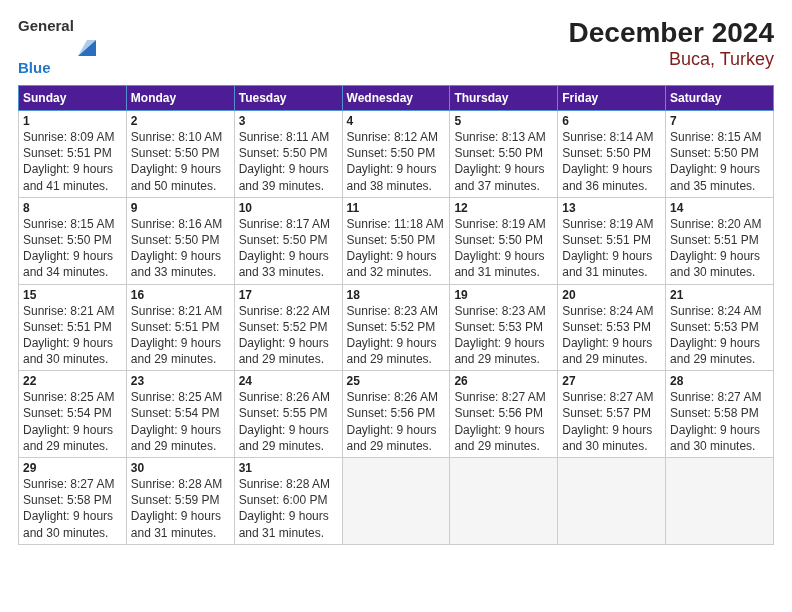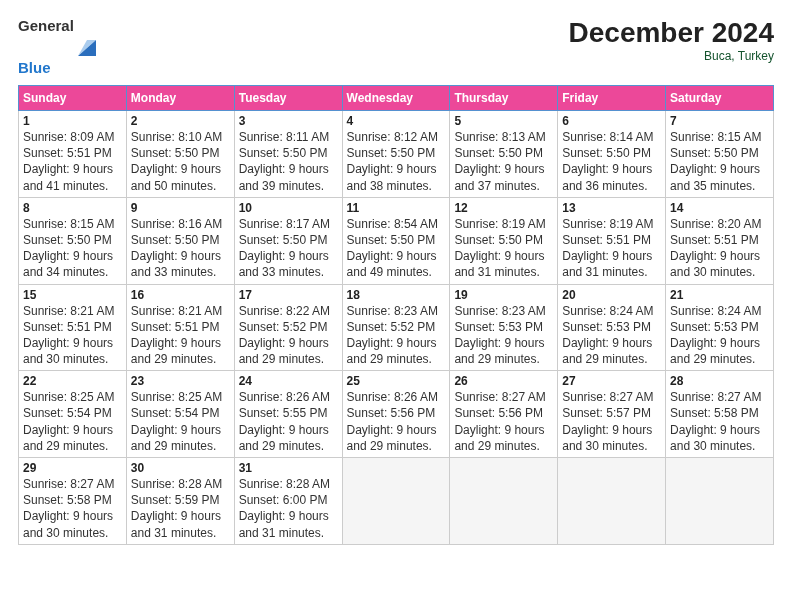--- a/index.html
+++ b/index.html
@@ -52,32 +52,32 @@
     .title-block {
       text-align: right;
     }
     .month-title {
       font-size: 28px;
       font-weight: bold;
       color: #222;
       line-height: 1.1;
     }
     .location {
-      font-size: 12px;
-      color: #14532d;
+      font-size: 18px;
+      color: #7f1d1d;
     }
     .calendar {
       flex: 1;
       border: 1px solid #ccc;
       border-collapse: collapse;
       width: 100%;
       table-layout: fixed;
     }
     .calendar th {
-      background: #ec4899;
+      background: #4c1d95;
       color: #fff;
       font-size: 12px;
       font-weight: bold;
       padding: 5px 4px;
       text-align: left;
       border: 1px solid #5591d0;
     }
     .calendar td {
       border: 1px solid #ccc;
       vertical-align: top;
@@ -218,23 +218,23 @@
           <span class="day-num">10</span>
           <div class="cell-text">
             <span>Sunrise: 8:17 AM</span><br>
             <span>Sunset: 5:50 PM</span><br>
             <span>Daylight: 9 hours and 33 minutes.</span>
           </div>
         </td>
           <td>
           <span class="day-num">11</span>
           <div class="cell-text">
-            <span>Sunrise: 8:54 AM</span><br>
-            <span>Sunset: 5:50 PM</span><br>
-            <span>Daylight: 9 hours and 49 minutes.</span>
+            <span>Sunrise: 11:18 AM</span><br>
+            <span>Sunset: 5:50 PM</span><br>
+            <span>Daylight: 9 hours and 32 minutes.</span>
           </div>
         </td>
           <td>
           <span class="day-num">12</span>
           <div class="cell-text">
             <span>Sunrise: 8:19 AM</span><br>
             <span>Sunset: 5:50 PM</span><br>
             <span>Daylight: 9 hours and 31 minutes.</span>
           </div>
         </td>

